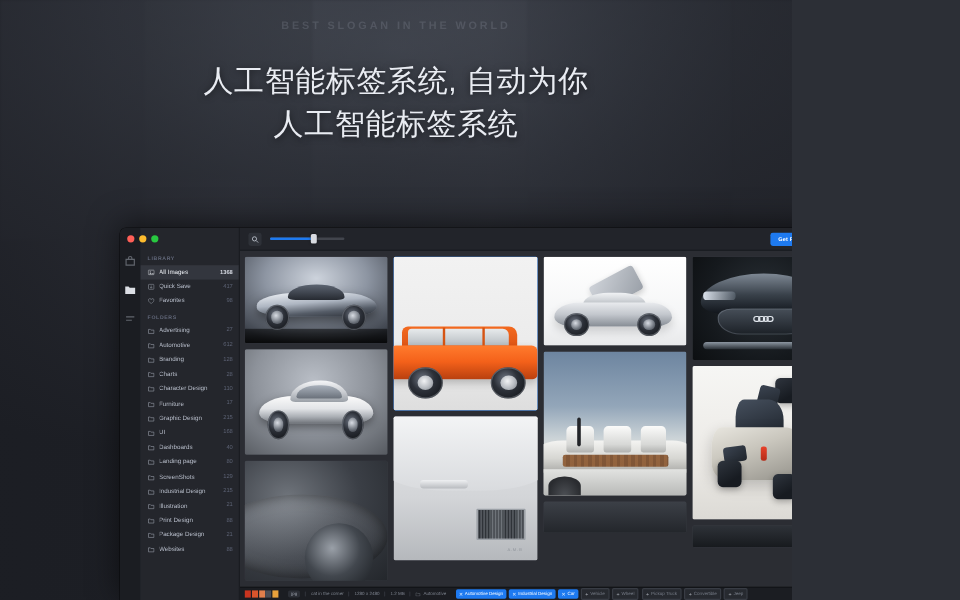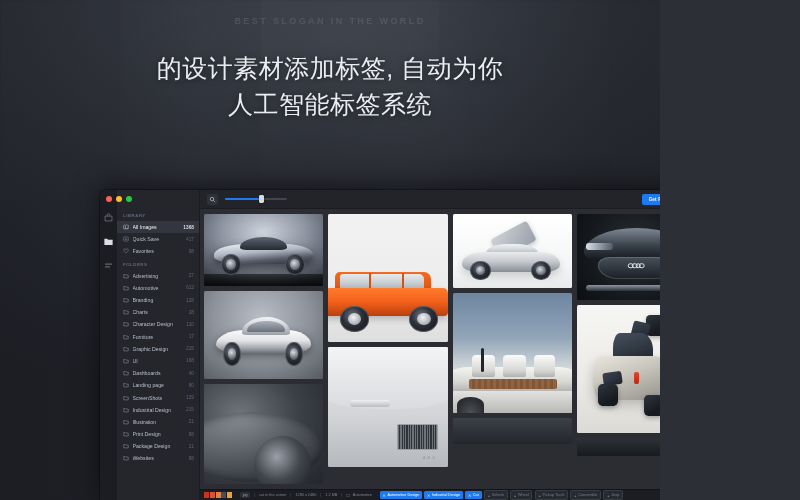--- a/index.html
+++ b/index.html
@@ -479,21 +479,21 @@
     <div class="bg-tile" style="left:120px;top:0;width:140px;height:150px;background:linear-gradient(200deg,#4a5058,#2b2f36);"></div>
     <div class="bg-tile" style="left:260px;top:0;width:180px;height:180px;background:linear-gradient(180deg,#585e68,#32363d);"></div>
     <div class="bg-tile" style="left:440px;top:0;width:170px;height:160px;background:linear-gradient(140deg,#4c525c,#262a31);"></div>
     <div class="bg-tile" style="left:610px;top:0;width:190px;height:210px;background:linear-gradient(210deg,#424750,#1e2126);"></div>
   </div>
   <div class="bg-veil"></div>
 
   <div class="bg-slogan">BEST SLOGAN IN THE WORLD</div>
 
   <div id="headline">
-    <span class="l1">的设计素材添加标签, 自动为你</span>
+    <span class="l1">人工智能标签系统, 自动为你</span>
     <span class="l2">人工智能标签系统</span>
   </div>
 
   <div id="app-window">
 
     <div class="traffic">
       <span class="dot r"></span>
       <span class="dot y"></span>
       <span class="dot g"></span>
     </div>

